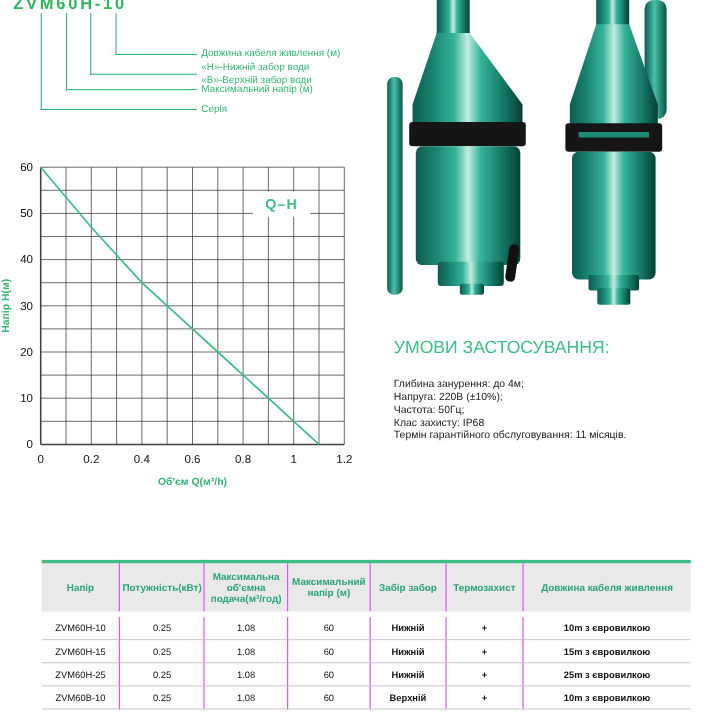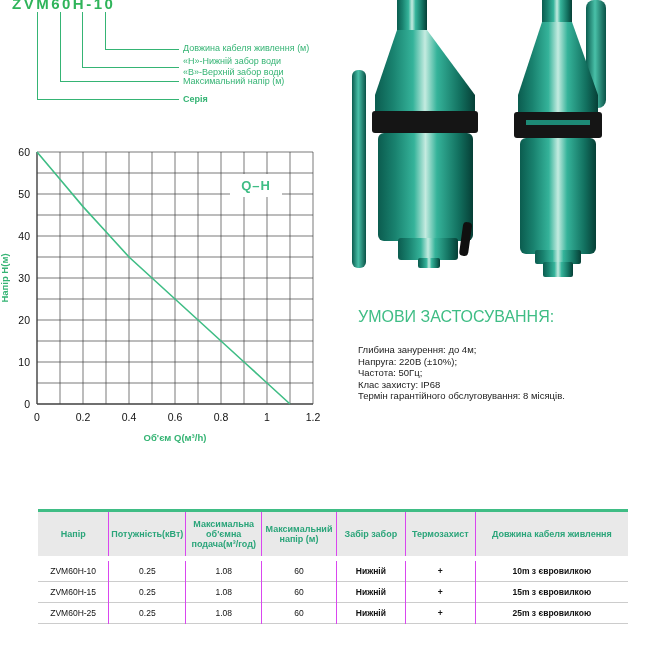--- a/index.html
+++ b/index.html
@@ -12,21 +12,21 @@
   
   .code{position:absolute;left:12px;top:-5px;font-size:15px;font-weight:bold;
     letter-spacing:2.5px;color:var(--code-green);}
   .elbow{position:absolute;top:12px;border-left:1px solid var(--accent-green);
     border-bottom:1px solid var(--accent-green);}
   .e1{left:105px;width:73px;height:37px;}
   .e2{left:82px;width:96px;height:55px;}
   .e3{left:60px;width:118px;height:69px;}
   .e4{left:37px;width:141px;height:87px;}
   .dlabel{position:absolute;left:183px;font-size:9px;color:var(--accent-green);white-space:nowrap;}
-  .l1{top:43px;}.l2{top:56px;}.l3{top:67px;}.l4{top:76px;}.l5{top:94px;font-weight:bold;}
+  .l1{top:43px;}.l2{top:56px;}.l3{top:67px;}.l4{top:76px;}.l5{top:94px;}
   
   #qh-chart{position:absolute;left:0;top:137px;}
   
   #pumps{position:absolute;left:330px;top:0;}
   
   .cond-title{position:absolute;left:358px;top:308px;font-size:16px;color:var(--heading-green);}
   .cond-lines{position:absolute;left:358px;top:344px;font-size:9.5px;line-height:11.5px;color:var(--text-dark);}
   
   #spec-table{position:absolute;left:38px;top:509px;width:590px;border-collapse:collapse;
     border-top:3px solid var(--heading-green);}
@@ -142,21 +142,21 @@
     <rect x="213" y="262" width="30" height="15" rx="2" fill="url(#gTeal)"></rect>
   </g>
 </svg>
 
 <div class="cond-title">УМОВИ ЗАСТОСУВАННЯ:</div>
 <div class="cond-lines">
   <div>Глибина занурення: до 4м;</div>
   <div>Напруга: 220В (±10%);</div>
   <div>Частота: 50Гц;</div>
   <div>Клас захисту: IP68</div>
-  <div>Термін гарантійного обслуговування: 8 місяців.</div>
+  <div>Термін гарантійного обслуговування: 11 місяців.</div>
 </div>
 
 <table id="spec-table">
   <colgroup>
     <col style="width:12.2%">
       <col style="width:11.9%">
       <col style="width:12.9%">
     <col style="width:12.7%">
       <col style="width:11.9%">
       <col style="width:11.9%">
@@ -194,14 +194,23 @@
       </tr>
       <tr>
         <td>ZVM60H-25</td>
         <td>0.25</td>
         <td>1.08</td>
         <td>60</td>
         <td class="b">Нижній</td>
         <td class="b">+</td>
         <td class="b">25m з євровилкою</td>
       </tr>
+      <tr>
+        <td>ZVM60B-10</td>
+        <td>0.25</td>
+        <td>1.08</td>
+        <td>60</td>
+        <td class="b">Верхній</td>
+        <td class="b">+</td>
+        <td class="b">10m з євровилкою</td>
+      </tr>
     </tbody>
 </table>
 
 </body></html>

